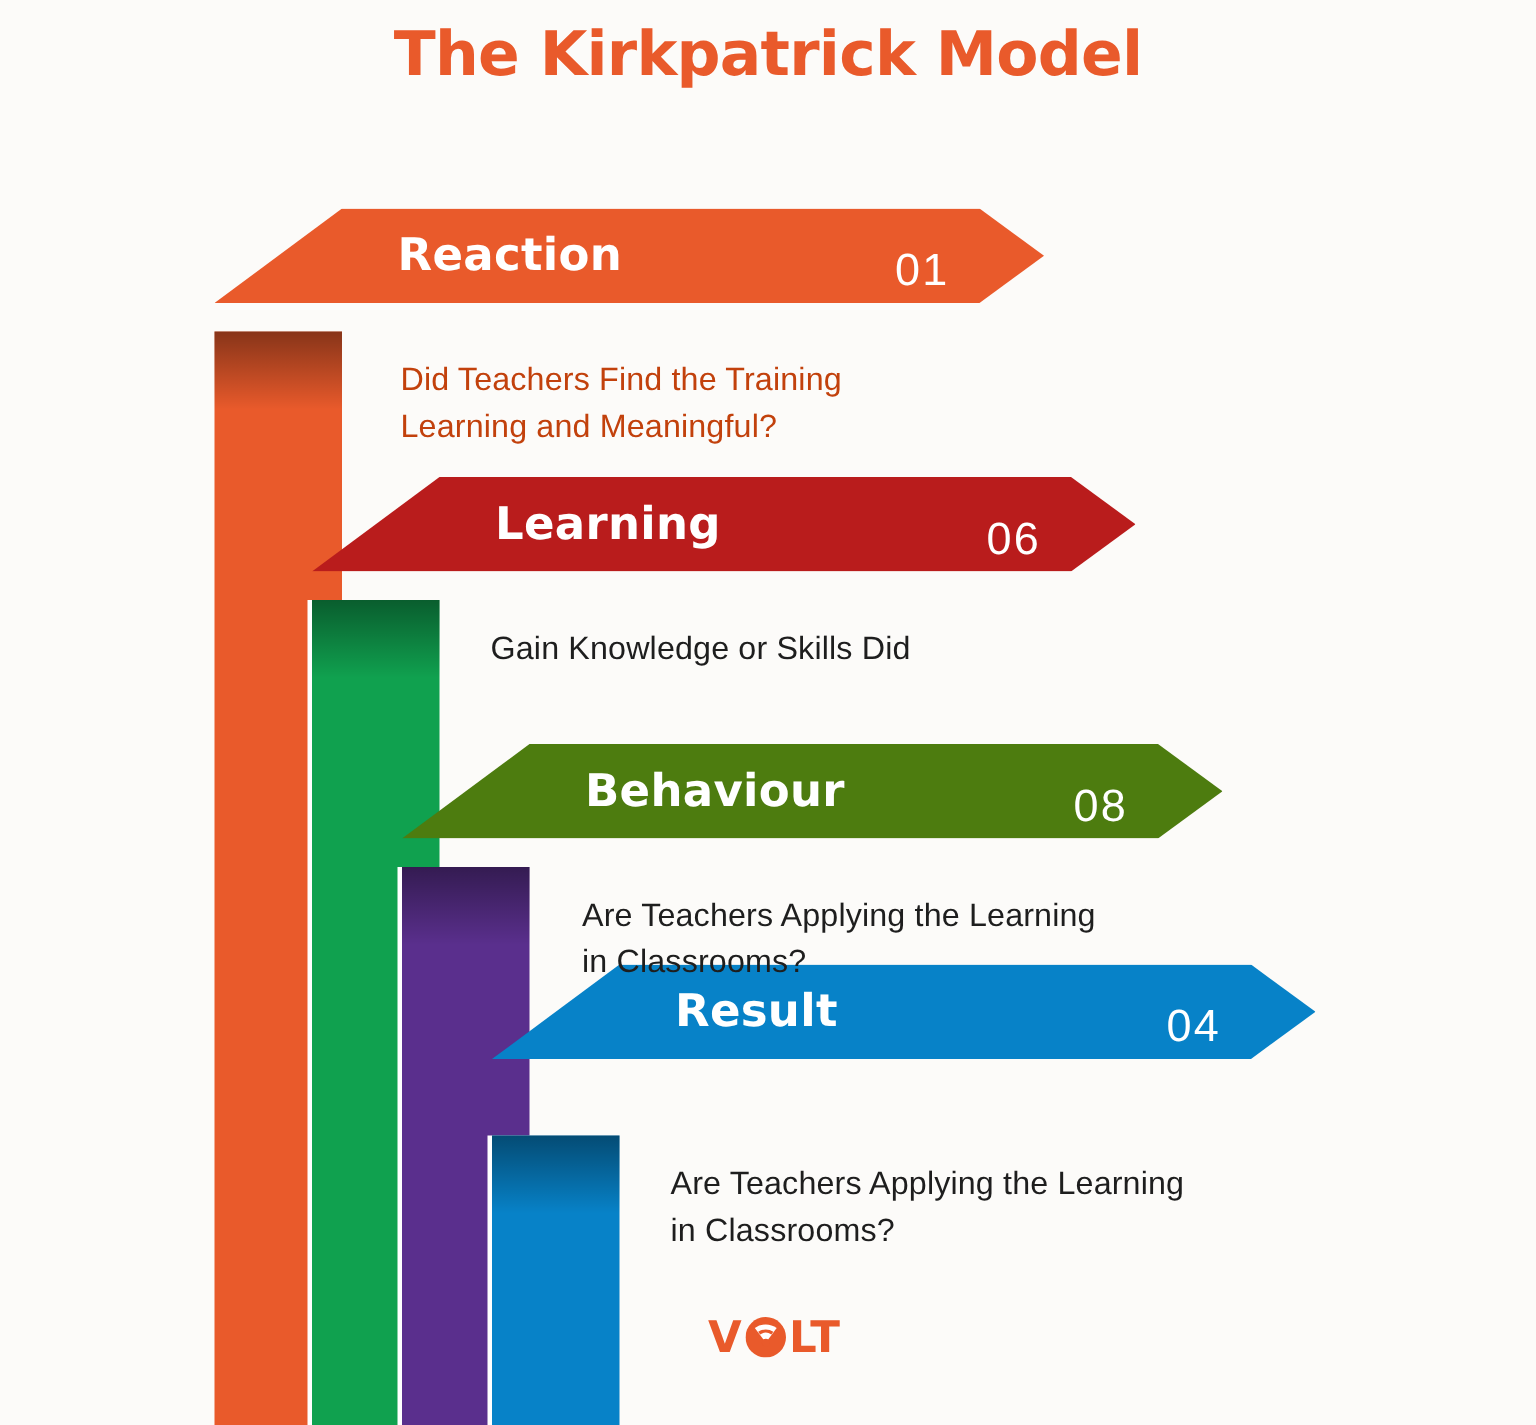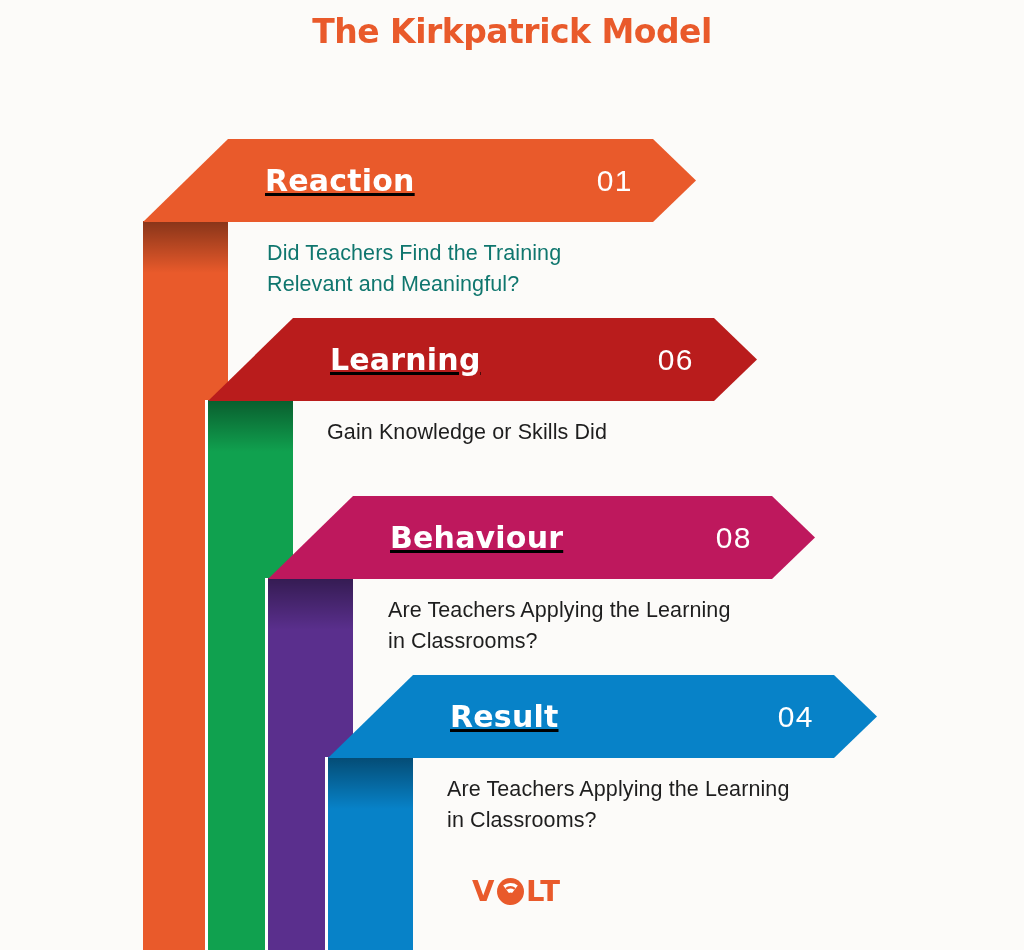--- a/index.html
+++ b/index.html
@@ -1,28 +1,28 @@
 <!DOCTYPE html>
 <html><head>
 <meta charset="utf-8">
 <style>
   html,body{margin:0;padding:0;}
   body{font-family:"DejaVu Sans","Liberation Sans",sans-serif;}
   #page{position:relative;width:1024px;height:950px;background:#FCFBF9;overflow:hidden;}
 
   .page-title{
     position:absolute;top:12px;left:0;width:1024px;text-align:center;
-    font-size:33px;font-weight:bold;letter-spacing:-0.5px;
+    font-size:41px;font-weight:bold;letter-spacing:-0.5px;
   }
 
   .banner{
-    position:absolute;height:83px;
+    position:absolute;height:63px;
     clip-path:polygon(85px 0%, calc(100% - 43px) 0%, 100% 50%, calc(100% - 43px) 100%, 0% 100%);
     display:flex;align-items:center;
-    padding-left:122px;box-sizing:border-box;text-decoration:underline;
+    padding-left:122px;box-sizing:border-box;
   }
   .banner-label{
     color:#fff;font-size:30px;font-weight:bold;letter-spacing:0.2px;
   }
   .banner-number{
     position:absolute;right:63px;top:0;height:83px;display:flex;align-items:center;
     color:#fff;font-size:30px;font-weight:400;letter-spacing:1.5px;
     font-family:"Liberation Sans",sans-serif;
   }
 
@@ -50,21 +50,21 @@
   .lv0 .desc{left:267px;top:238px;}
 
   .lv1 .banner{left:208px;top:318px;width:549px;}
   .lv1 .ribbon{left:208px;top:400px;height:550px;}
   .lv1 .desc{left:327px;top:417px;}
 
   .lv2 .banner{left:268px;top:496px;width:547px;}
   .lv2 .ribbon{left:268px;top:578px;height:372px;}
   .lv2 .desc{left:388px;top:595px;}
 
-  .lv3 .banner{left:328px;top:675px;width:549px;text-align:right;}
+  .lv3 .banner{left:328px;top:643px;width:549px;text-align:right;}
   .lv3 .ribbon{left:328px;top:757px;height:193px;}
   .lv3 .desc{left:447px;top:774px;}
 
   .logo{
     position:absolute;left:472px;top:874px;z-index:7;
     display:flex;align-items:center;gap:1px;
     font-size:29px;font-weight:bold;letter-spacing:0.5px;
   }
   .logo-o{display:flex;align-items:center;margin:0 1px;}
 </style>
@@ -74,40 +74,40 @@
 <div id="page" style="background-color: rgb(252, 251, 249);">
 
   <div class="page-title" style="color: rgb(233, 90, 43);">The Kirkpatrick Model</div>
 
   <div class="lv0">
     <div class="ribbon" style="background-color: rgb(233, 90, 43);"></div>
     <div class="banner" style="background-color: rgb(233, 90, 43);">
       <span class="banner-label">Reaction</span>
       <span class="banner-number">01</span>
     </div>
-    <div class="desc" style="color: #0f766e;">
+    <div class="desc" style="color: #c2410c;">
       <div>Did Teachers Find the Training</div>
-      <div>Relevant and Meaningful?</div>
+      <div>Learning and Meaningful?</div>
     </div>
   </div>
 
   <div class="lv1">
     <div class="ribbon seam" style="background-color: rgb(16, 161, 79);"></div>
     <div class="banner" style="background-color: #b91c1c;">
       <span class="banner-label">Learning</span>
       <span class="banner-number">06</span>
     </div>
     <div class="desc" style="color: rgb(30, 30, 30);">
       <div>Gain Knowledge or Skills Did</div>
     </div>
   </div>
 
   <div class="lv2">
     <div class="ribbon seam" style="background-color: rgb(90, 47, 141);"></div>
-    <div class="banner" style="background-color: #be185d; text-align: center;">
+    <div class="banner" style="background-color: #4d7c0f; text-align: center;">
       <span class="banner-label">Behaviour</span>
       <span class="banner-number">08</span>
     </div>
     <div class="desc" style="color: rgb(30, 30, 30);">
       <div>Are Teachers Applying the Learning</div>
       <div>in Classrooms?</div>
     </div>
   </div>
 
   <div class="lv3">

